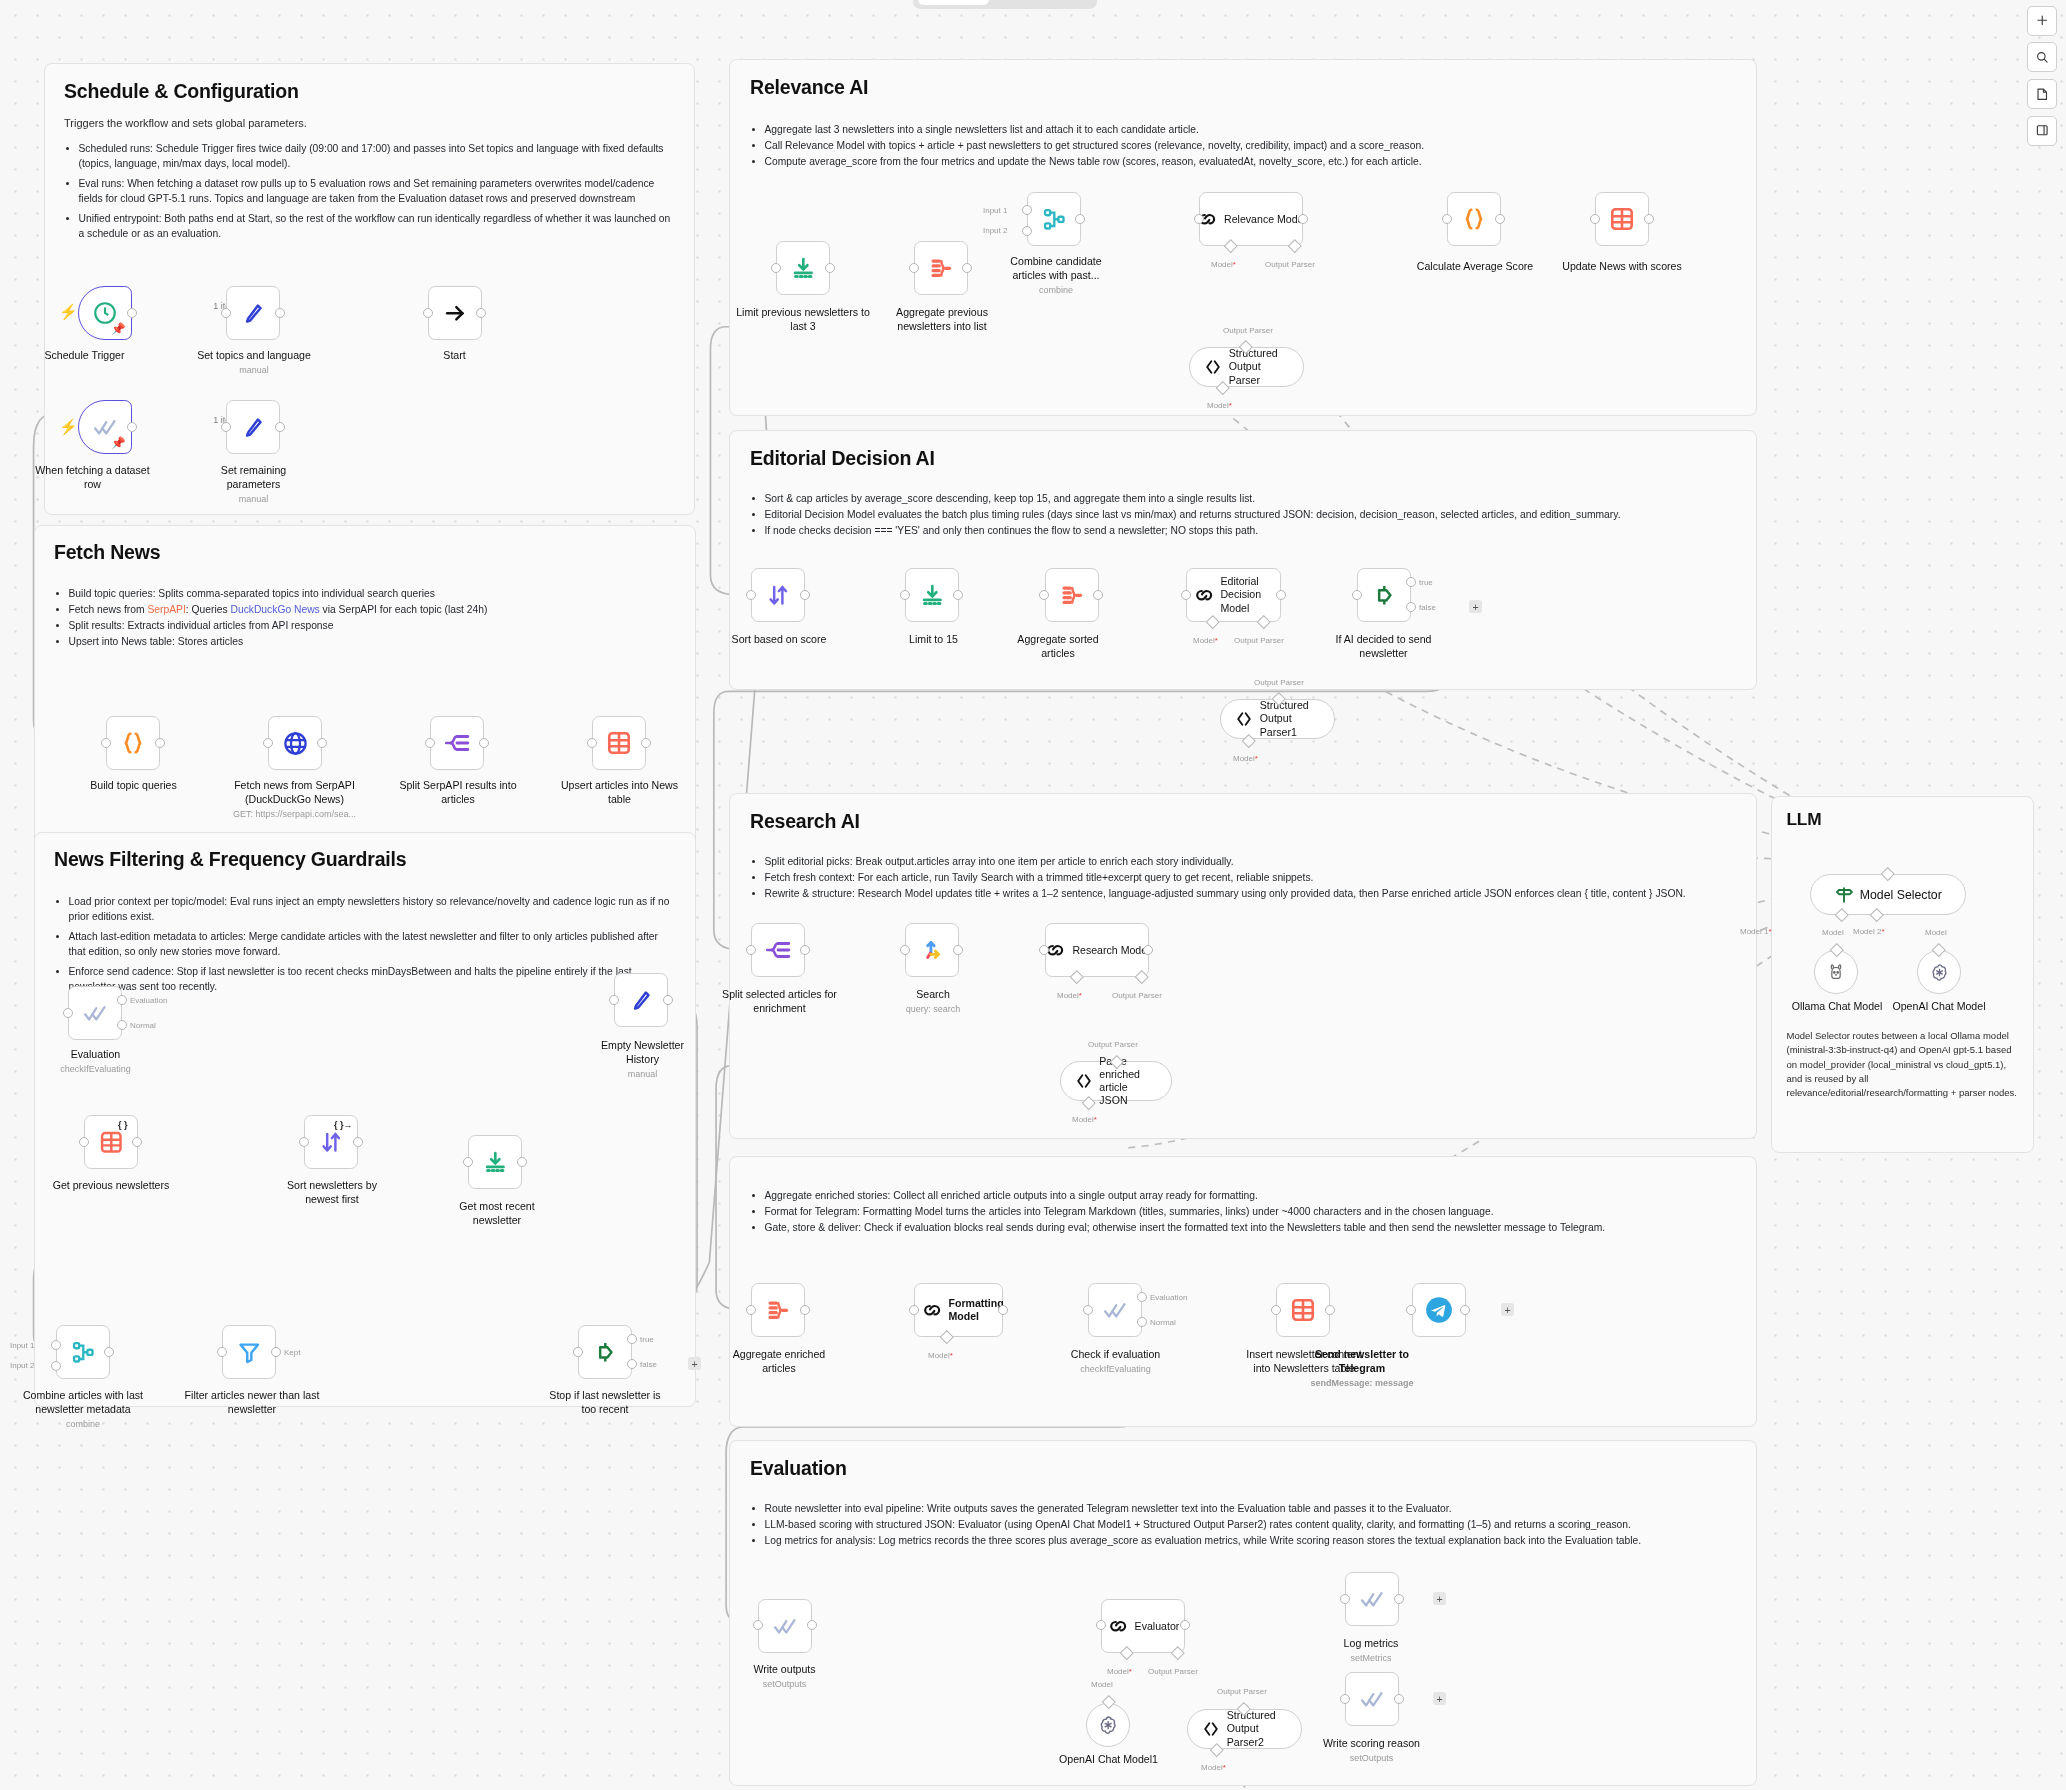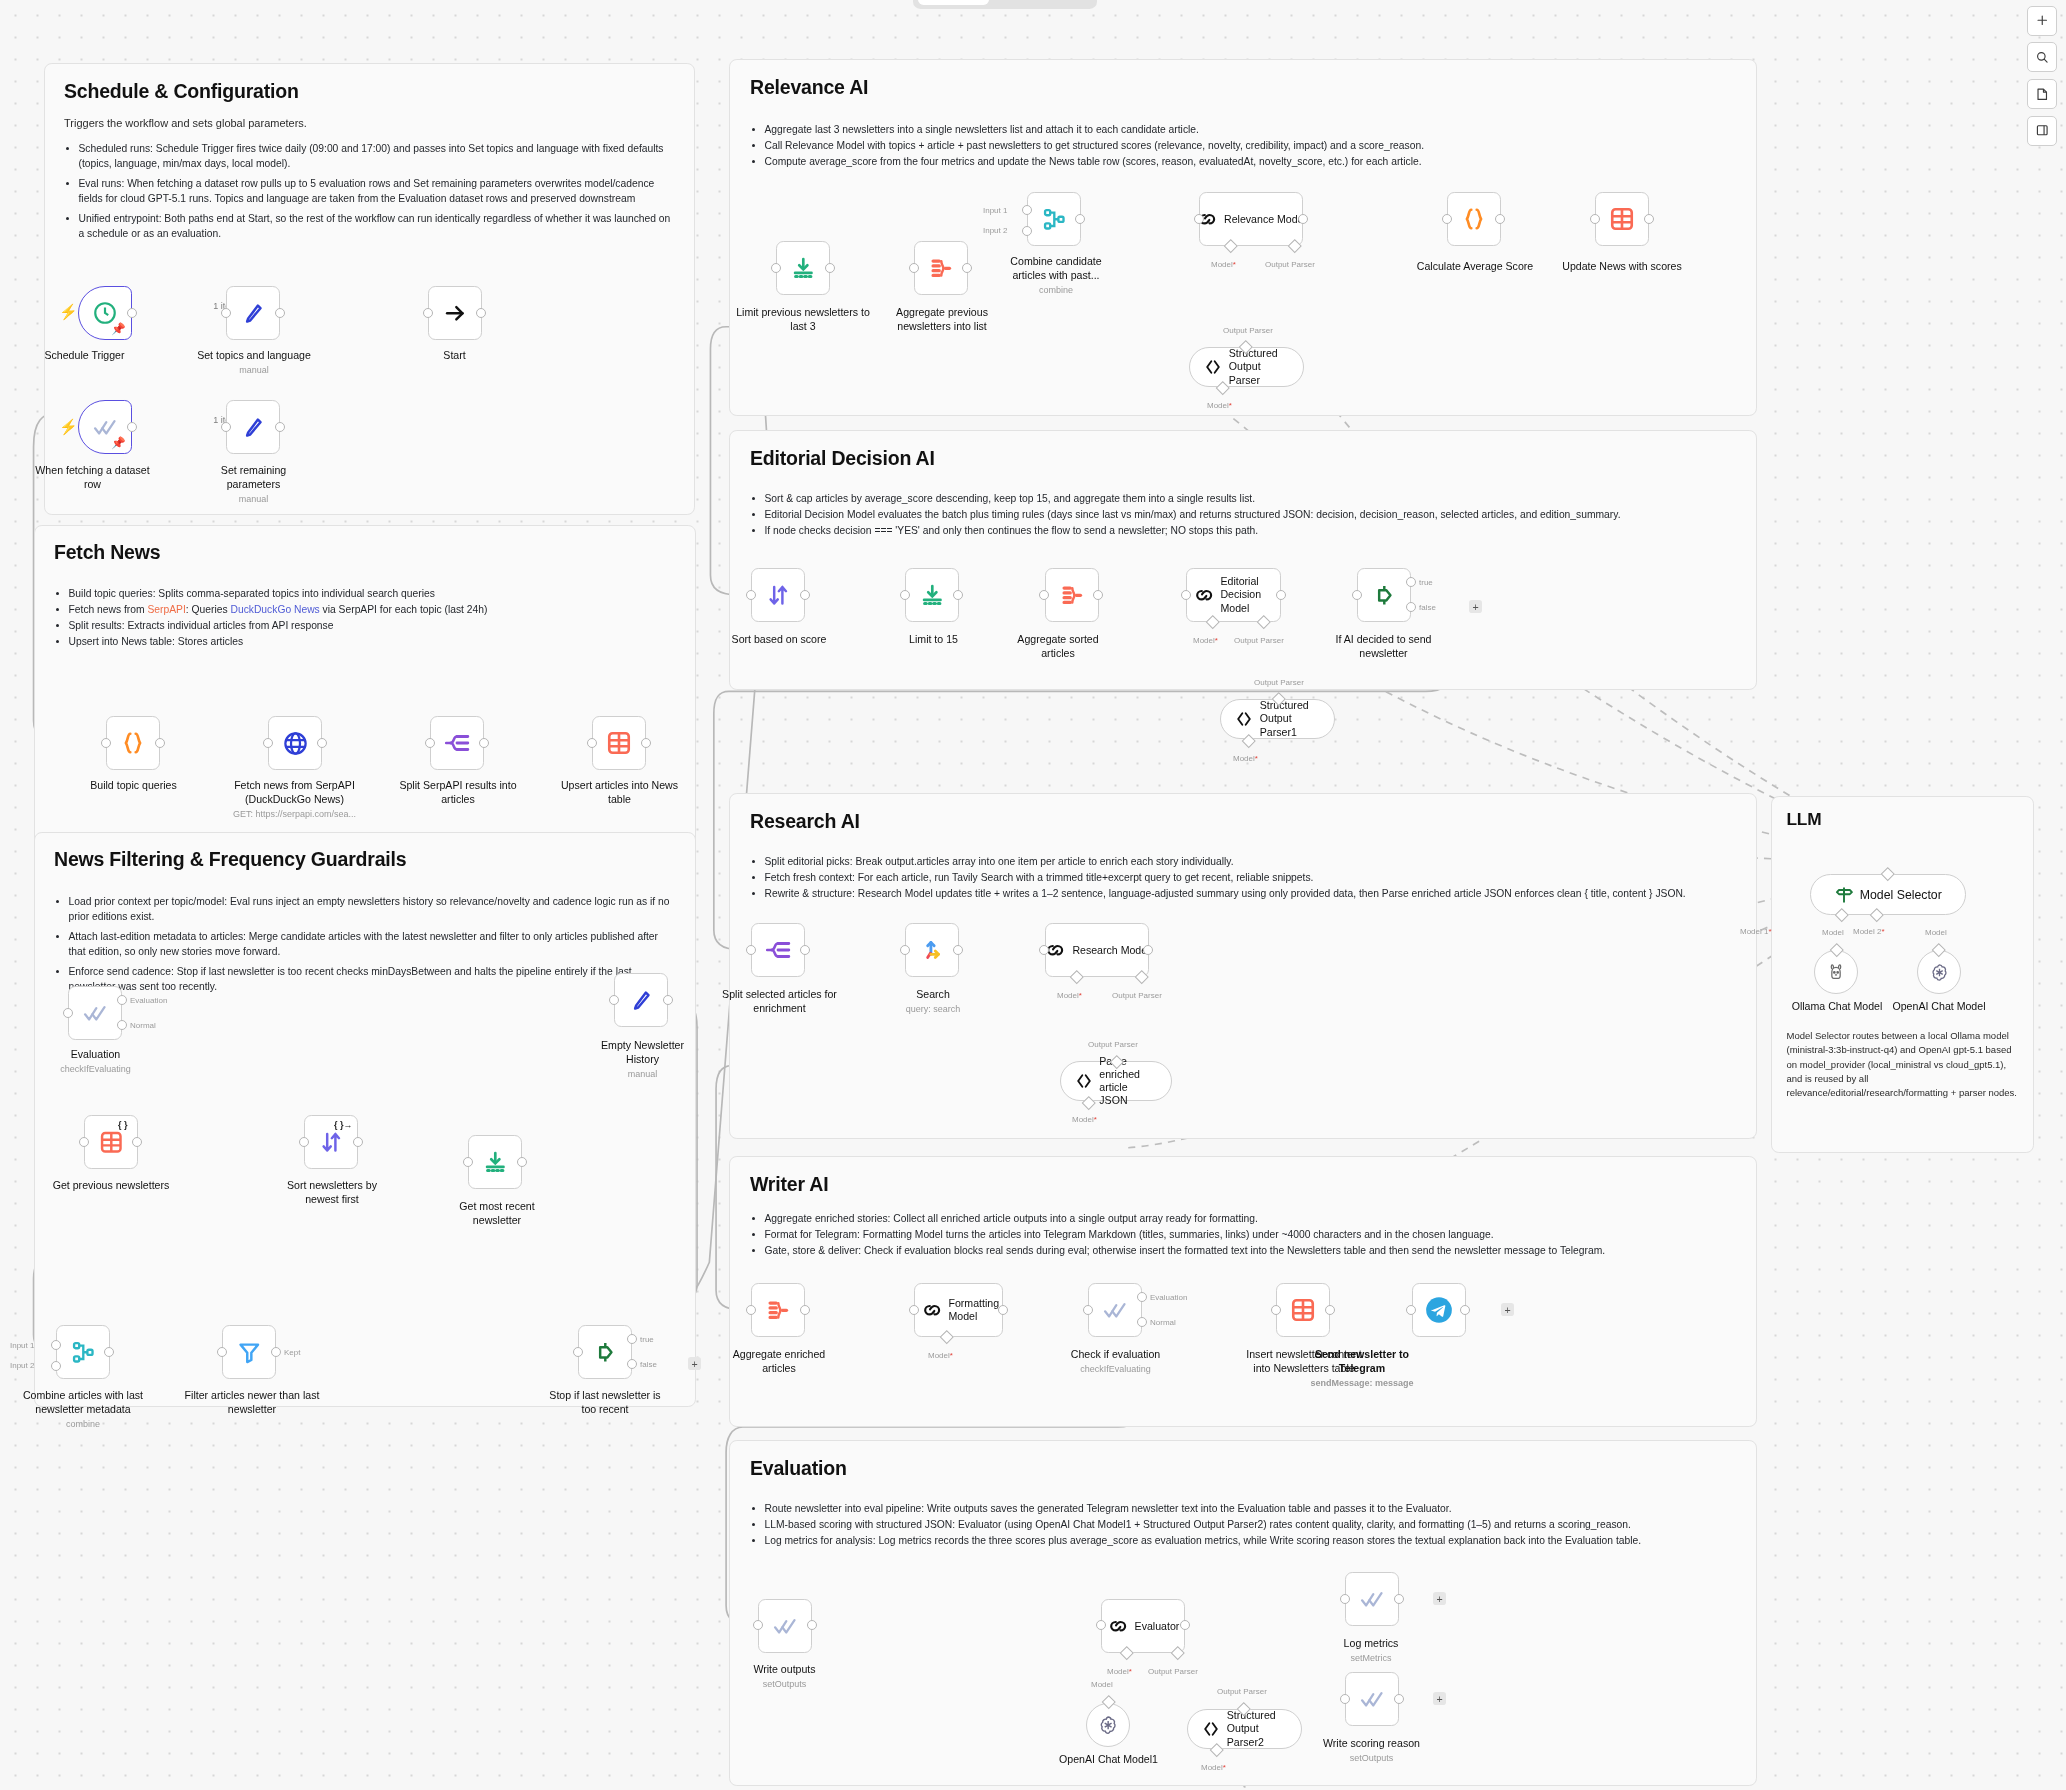--- a/index.html
+++ b/index.html
@@ -352,21 +352,20 @@
     <ul style="margin-top:22.3px;">
       <li class="tight">Split editorial picks: Break output.articles array into one item per article to enrich each story individually.</li>
       <li class="tight">Fetch fresh context: For each article, run Tavily Search with a trimmed title+excerpt query to get recent, reliable snippets.</li>
       <li class="tight">Rewrite &amp; structure: Research Model updates title + writes a 1–2 sentence, language-adjusted summary using only provided data, then Parse enriched article JSON enforces clean { title, content } JSON.</li>
     </ul>
   </div>
 </div>
 
 <div class="sticky" style="left:729px; top:1156px; width:1028px; height:271px;">
   <div style="padding:15.6px 20px;">
-    <h2>Writer AI</h2>
     <ul style="margin-top:16px;">
       <li class="tight">Aggregate enriched stories: Collect all enriched article outputs into a single output array ready for formatting.</li>
       <li class="tight">Format for Telegram: Formatting Model turns the articles into Telegram Markdown (titles, summaries, links) under ~4000 characters and in the chosen language.</li>
       <li class="tight">Gate, store &amp; deliver: Check if evaluation blocks real sends during eval; otherwise insert the formatted text into the Newsletters table and then send the newsletter message to Telegram.</li>
     </ul>
   </div>
 </div>
 
 <div class="sticky" style="left:729px; top:1440px; width:1028px; height:346px;">
   <div style="padding:15.6px 20px;">
@@ -931,21 +930,21 @@
   <span>Aggregate enriched articles</span>
 </div>
 
 <div class="node wide2" style="left:914px; top:1283px; width:89px;">
   <span class="glyph">
     <svg width="22.3" height="22.3" viewBox="0 0 24 24" fill="none" stroke="#111" stroke-width="2.3" stroke-linecap="round">
         <path d="M9.5 7.5c-3 0-5 2-5 4.5s2 4.5 5 4.5c2.5 0 3.5-1.6 4.8-3.6"></path>
         <path d="M14.5 16.5c3 0 5-2 5-4.5s-2-4.5-5-4.5c-2.5 0-3.5 1.6-4.8 3.6"></path>
       </svg>
   </span>
-  <span class="inline-label two" style="width:48px;">Formatting Model</span>
+  <span class="inline-label two" style="width:48px;font-weight:bold;">Formatting Model</span>
 </div>
 <div class="port" style="left:909px; top:1305px;"></div>
 <div class="port" style="left:998px; top:1305px;"></div>
 <div class="diam" style="left:942px; top:1332px;"></div>
 <span class="plabel" style="left:928px; top:1351px;">Model<span class="req">*</span></span>
 
 <div class="node" style="left:1088px; top:1283px;">
   <span class="glyph">
     <svg width="24.6" height="24.6" viewBox="0 0 24 24" fill="none" stroke="#aab6d6" stroke-width="2.2" stroke-linecap="round" stroke-linejoin="round">
         <path d="M2 13l4 5 7-11"></path>

